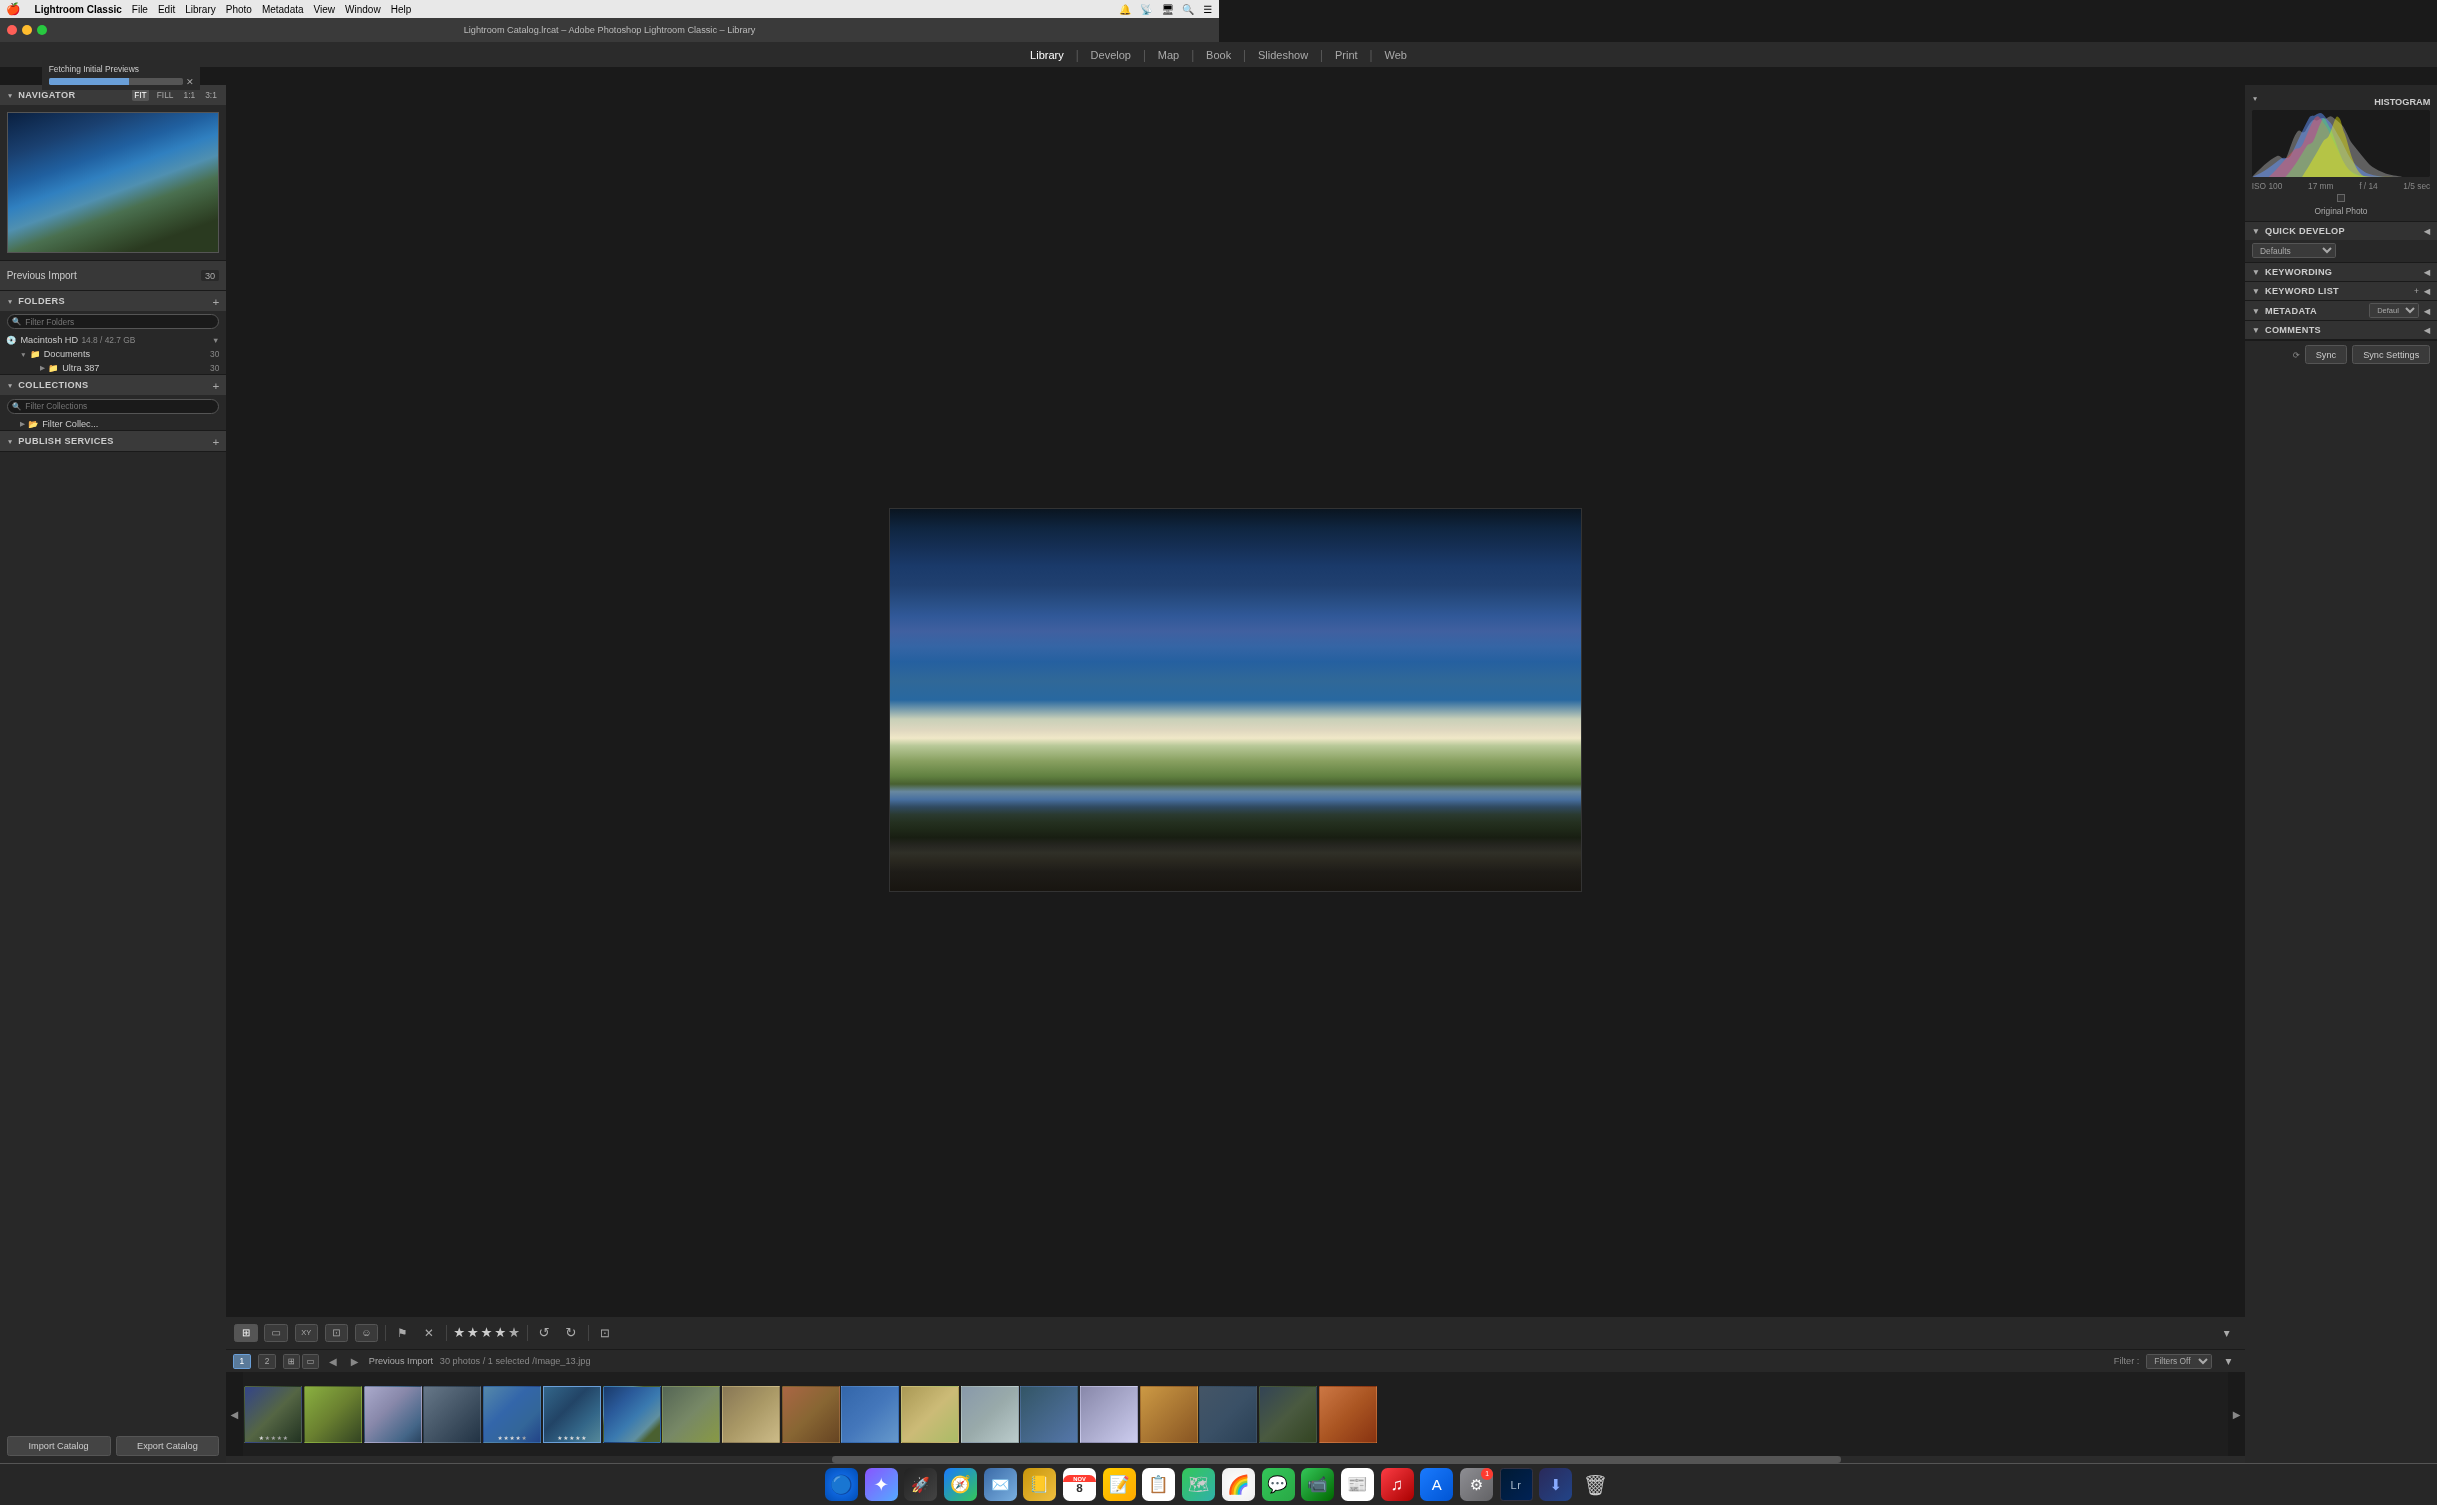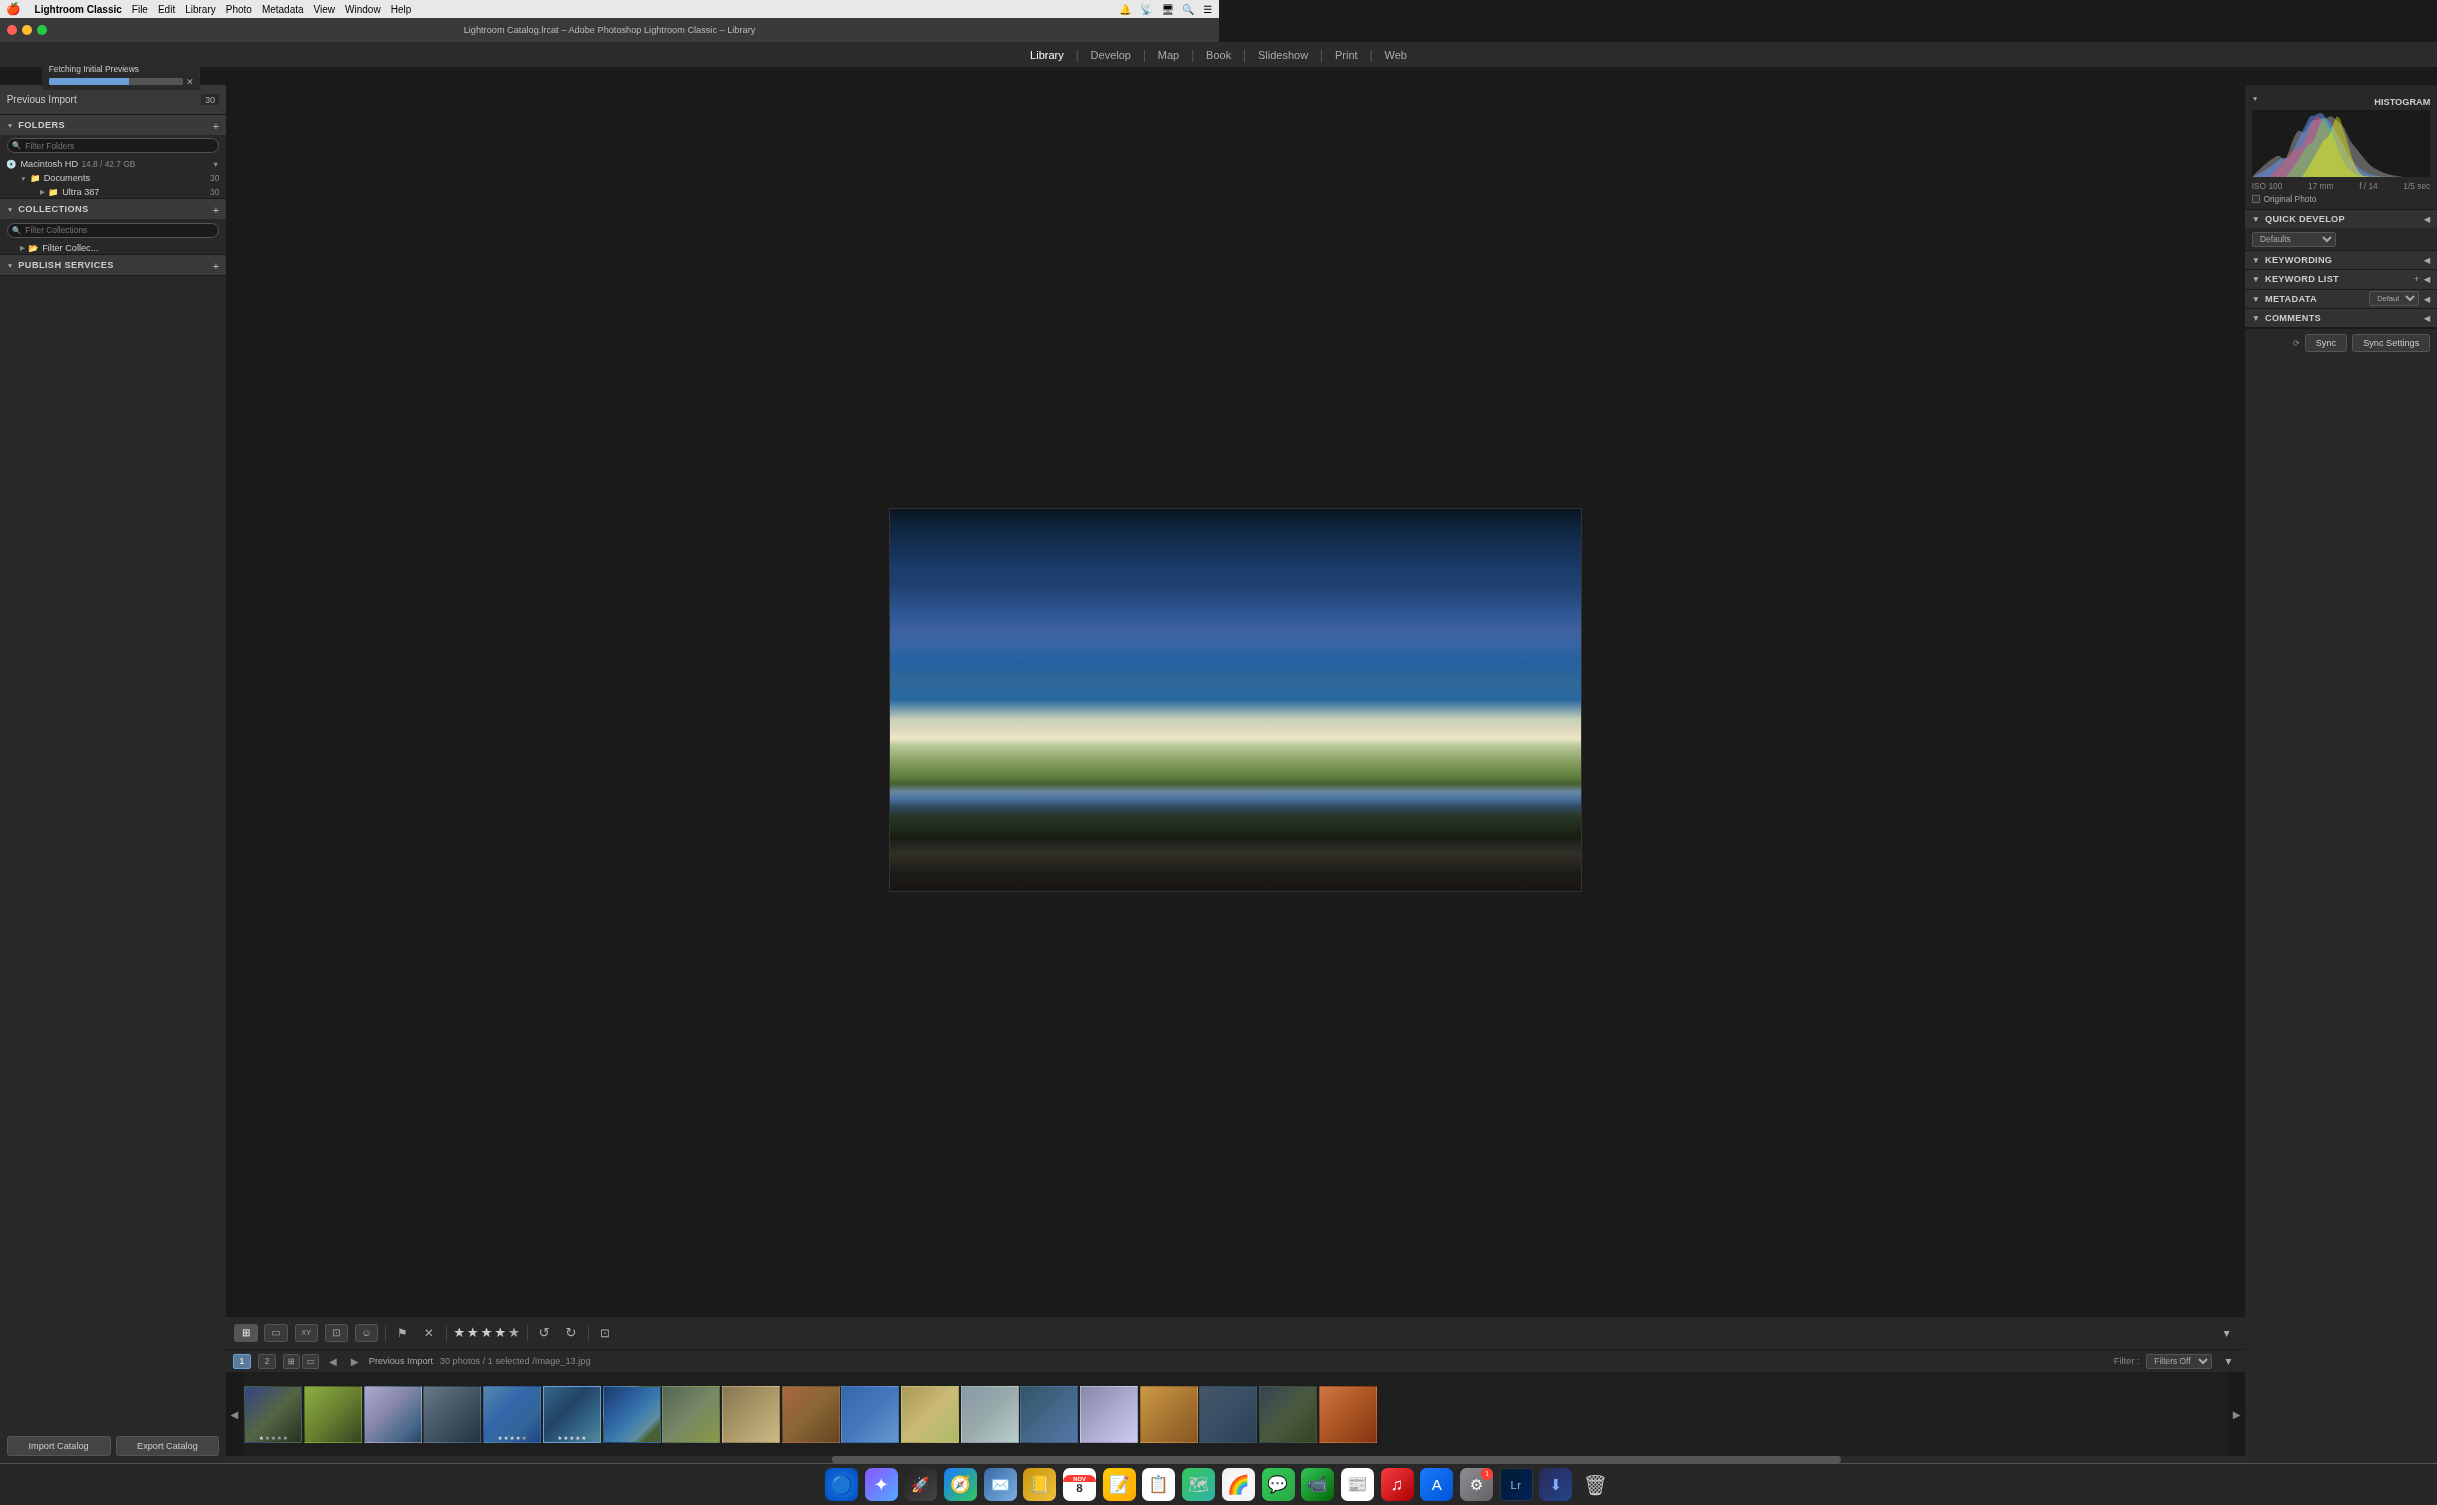--- a/index.html
+++ b/index.html
@@ -538,21 +538,21 @@
       overflow: hidden;
     }
     .hist-svg { width: 100%; height: 100%; }
     .hist-meta {
       display: flex;
       justify-content: space-between;
       font-size: 8.4px;
       color: #888;
       margin-top: 3.3px;
     }
-    .orig-photo { display: flex; align-items: center; gap: 3.3px; font-size: 8.4px; color: #aaa; margin-top: 3.3px; }
+    .orig-photo { display: flex; align-items: center; gap: 3.3px; font-size: 8.4px; color: #aaa; margin-top: 3.3px; flex-direction: column; }
     .orig-checkbox { width: 8.4px; height: 8.4px; border: 0.8px solid #666; background: #333; }
 
     
     .right-section {
       border-bottom: 0.8px solid #1a1a1a;
     }
     .right-panel-header {
       height: 18.4px;
       display: flex;
       align-items: center;
@@ -734,20 +734,37 @@
   <span class="module-nav-sep">|</span>
   <div class="module-nav-item">Print</div>
   <span class="module-nav-sep">|</span>
   <div class="module-nav-item">Web</div>
 </div>
 
 <div class="main-layout">
 
   <div class="left-panel">
 
+    <div class="panel-section">
+      <div class="panel-header">
+        <div class="panel-header-left">
+          <span class="panel-triangle">▼</span>
+          <span class="panel-title">Navigator</span>
+        </div>
+        <div class="panel-controls">
+          <span class="zoom-btn active">FIT</span>
+          <span class="zoom-btn">FILL</span>
+          <span class="zoom-btn">1:1</span>
+          <span class="zoom-btn">3:1</span>
+        </div>
+      </div>
+      <div class="navigator-thumb">
+        <div class="nav-thumb-img"></div>
+      </div>
+    </div>
 
     <div class="prev-import">
       <span class="prev-import-label">Previous Import</span>
       <span class="prev-import-count">30</span>
     </div>
 
     <div class="panel-section folders-section">
       <div class="panel-header">
         <div class="panel-header-left">
           <span class="panel-triangle">▼</span>

